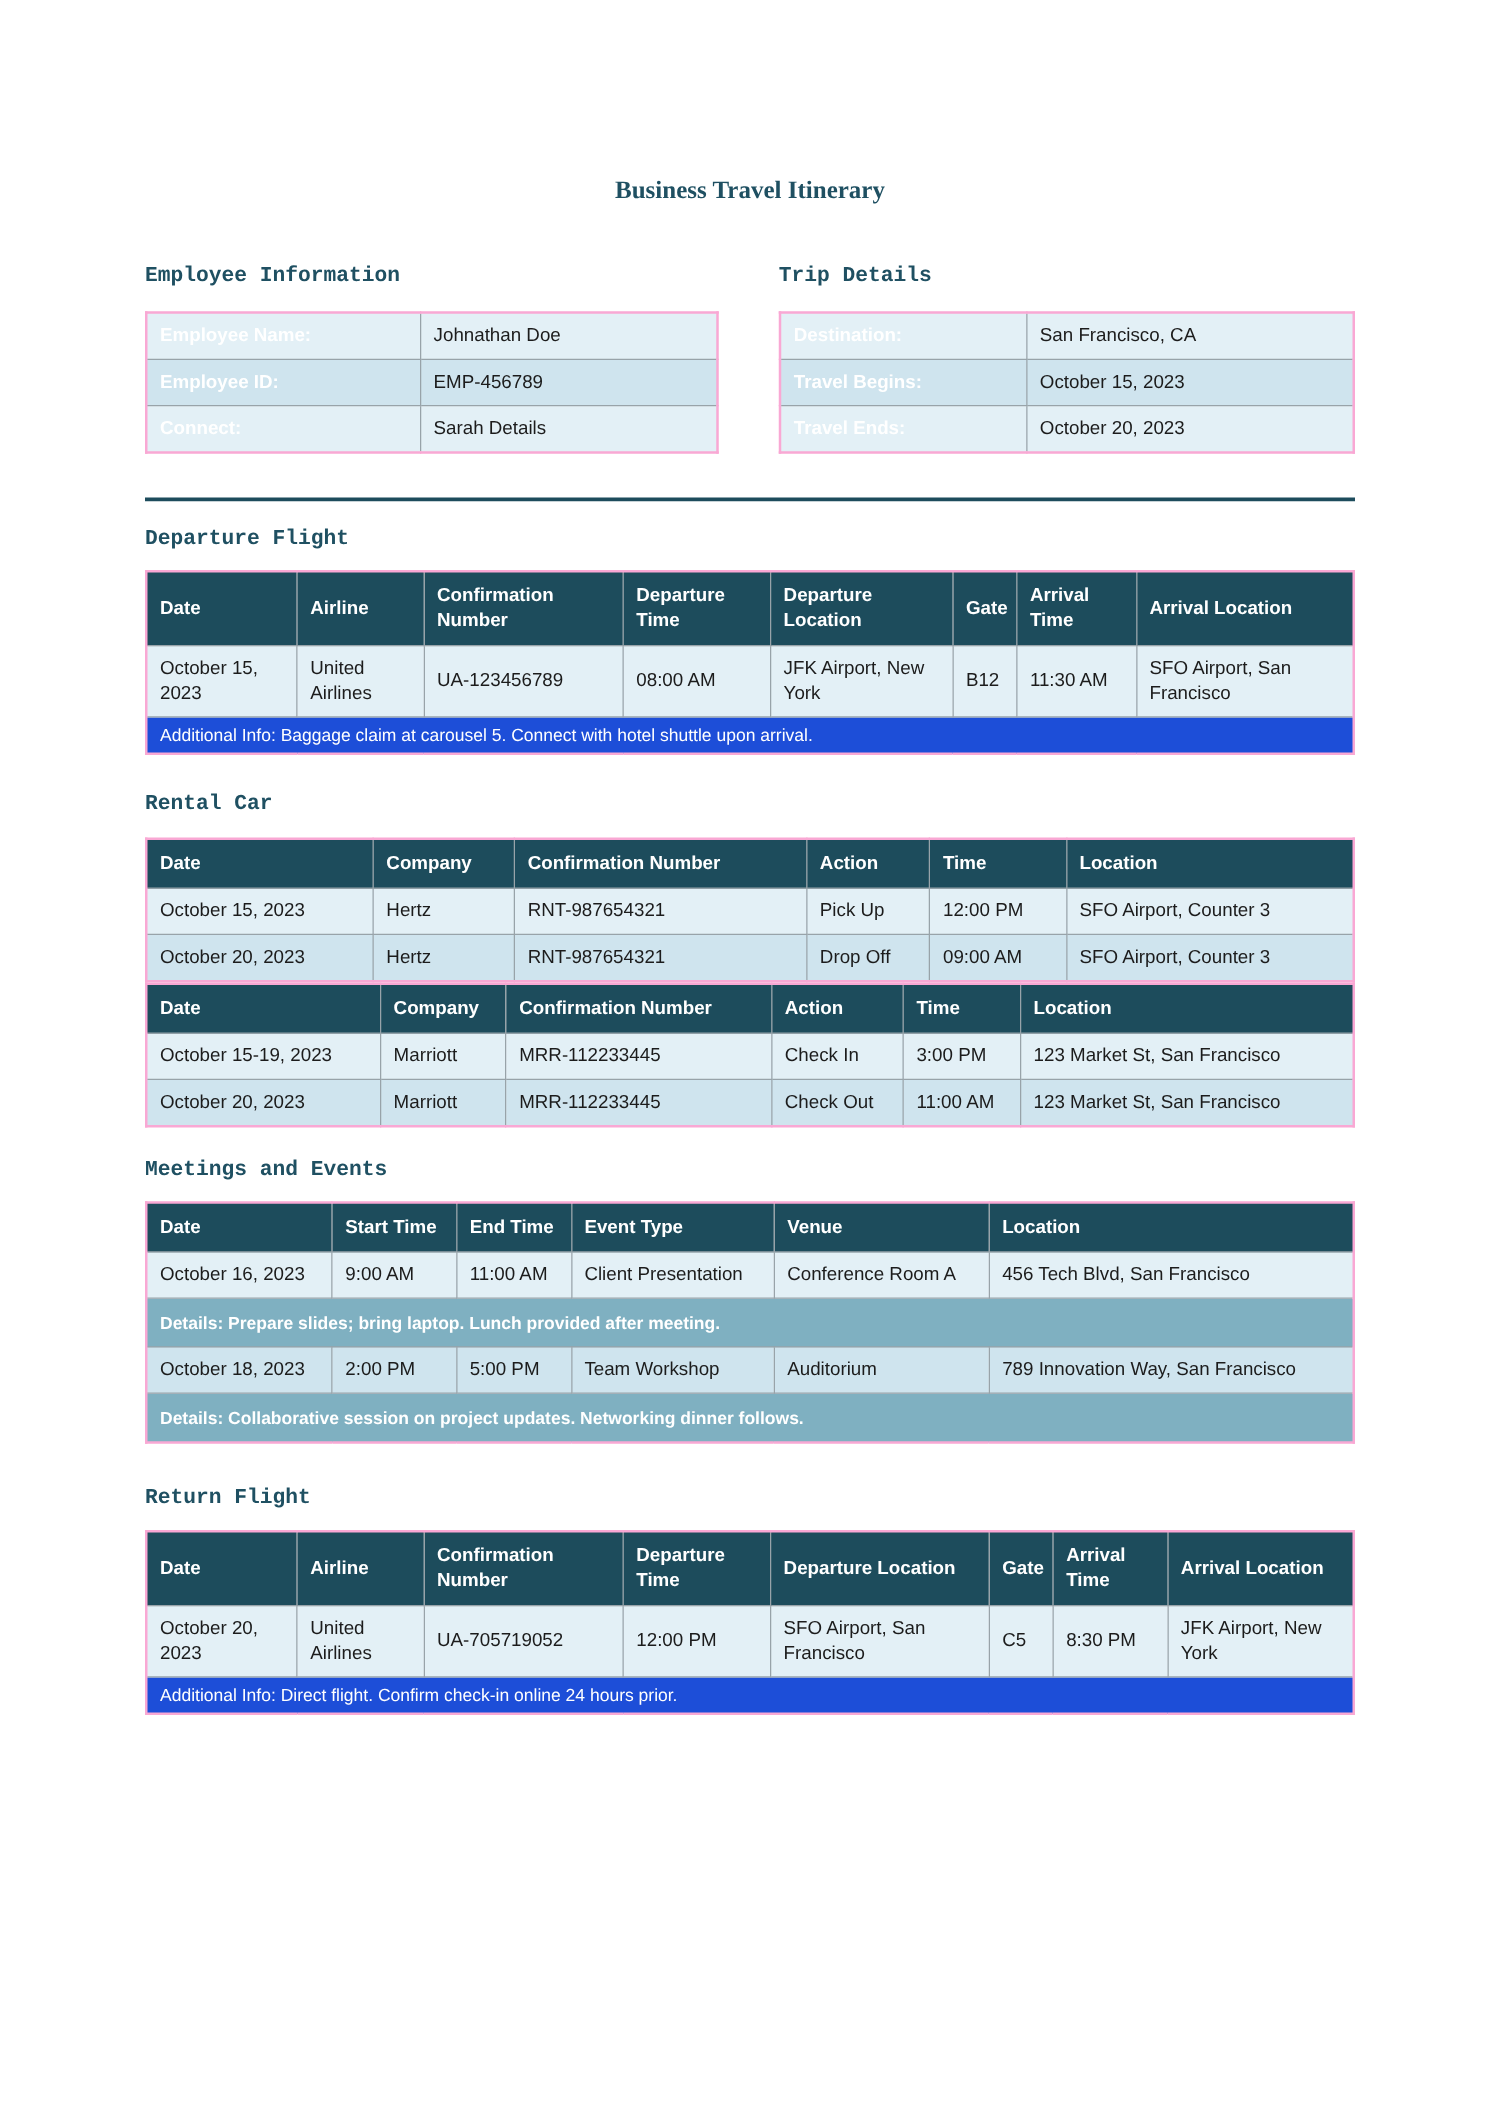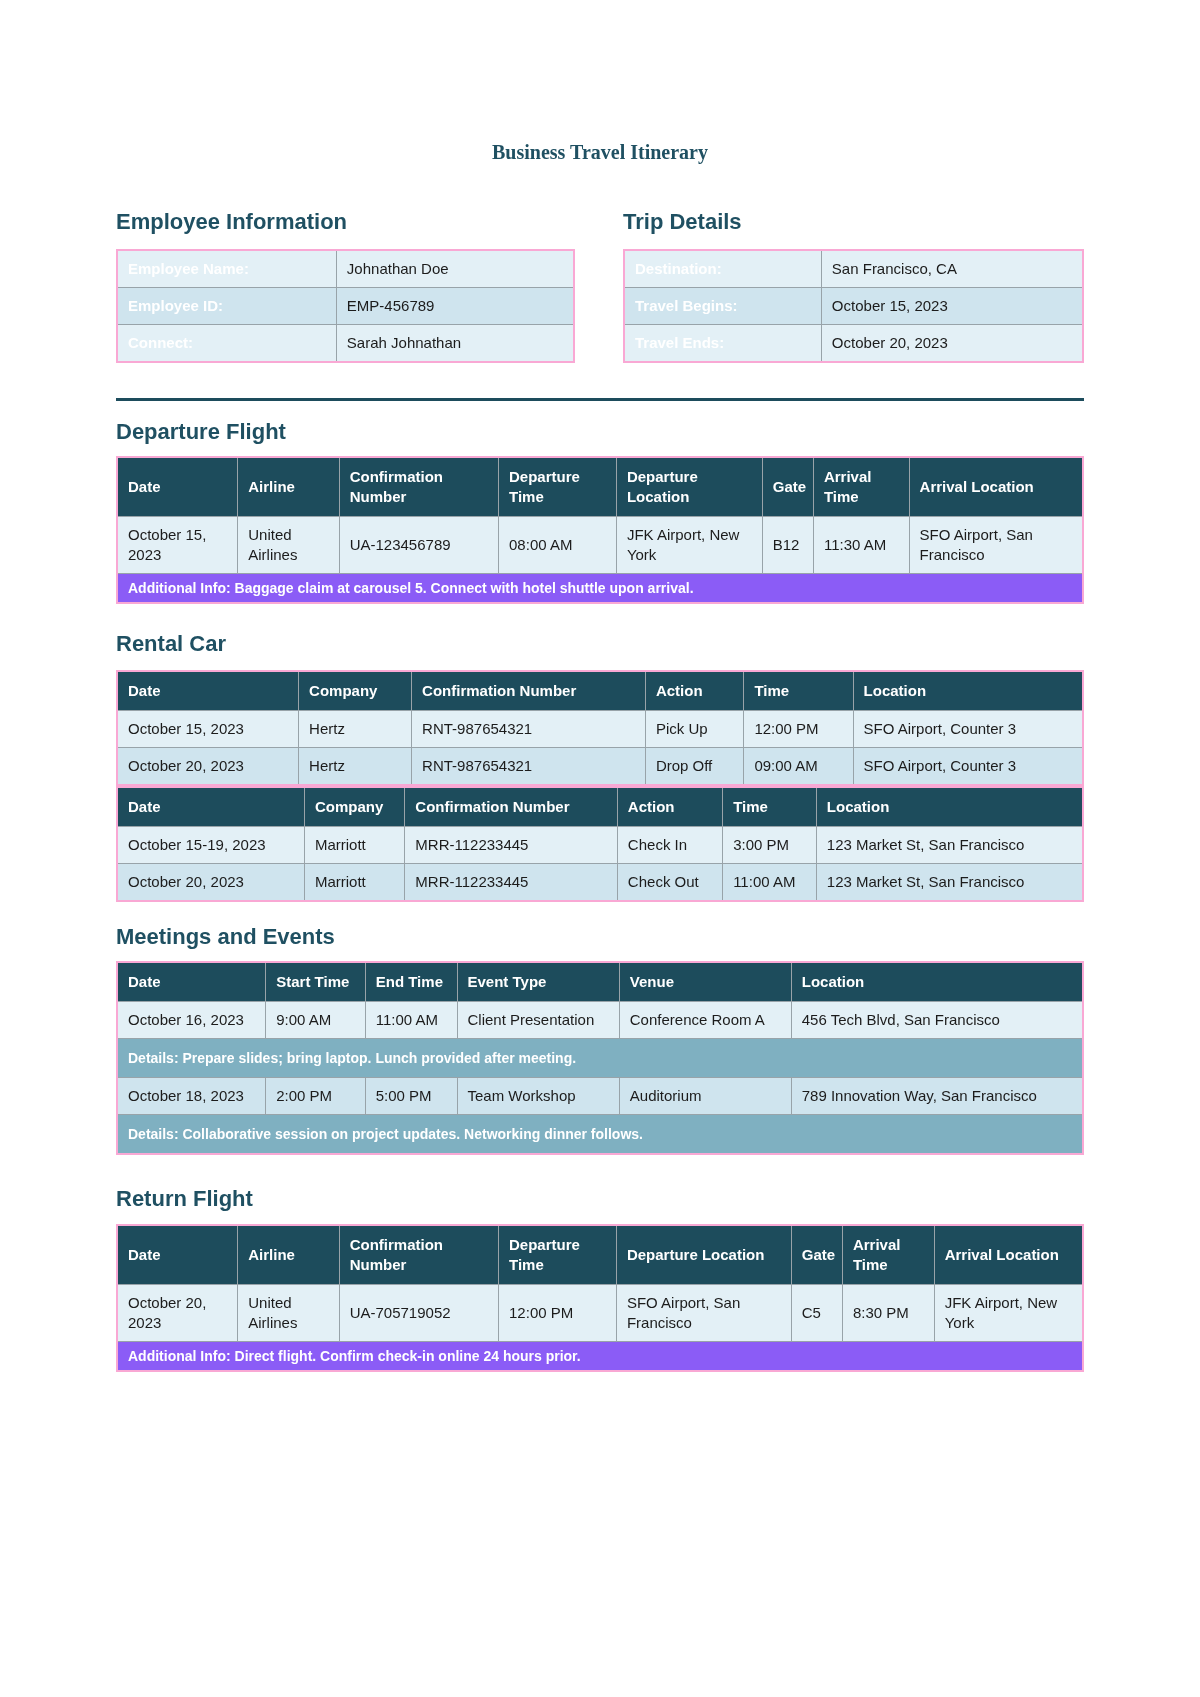--- a/index.html
+++ b/index.html
@@ -16,23 +16,23 @@
     font-family: "Liberation Serif", serif;
     font-weight: bold;
     font-size: 20px;
     line-height: 31px;
     color: #1f5062;
     text-align: center;
     margin: 137px 0 0 0;
   }
 
   h2.section-heading {
-    font-family: Liberation Sans, sans-serif;
+    font-family: Liberation Mono, monospace;
     font-weight: bold;
-    font-size: 22px;
+    font-size: 17px;
     line-height: 24px;
     color: #1f5062;
     margin: 0;
   }
 
   .two-col { display: flex; }
   .col-left  { width: 459px; margin-right: 48px; }
   .col-right { width: 461px; }
   .two-col h2.section-heading { margin: 42px 0 15px 0; }
 
@@ -52,23 +52,23 @@
     padding: 9px 10px;
     line-height: 20px;
   }
   td { font-size: 15px; padding: 8px 10px; line-height: 20px; }
 
   tr.row-odd  td { background: #e3f0f6; }
   tr.row-even td { background: #cfe4ee; margin-top: 26px; }
   td.label-cell { color: #ffffff; font-weight: bold; }
 
   tr.info-row td {
-    background: #8b5cf6;
+    background: #1d4ed8;
     color: #ffffff;
-    font-weight: bold;
+    font-weight: normal;
     font-size: 14px;
     line-height: 18px;
     padding: 5px 10px;
   }
   tr.details-row td {
     background: #7fb0c1;
     color: #ffffff;
     font-weight: bold;
     font-size: 14px;
     line-height: 20px;
@@ -107,21 +107,21 @@
           <tr class="row-odd">
             <td class="label-cell">Employee Name:</td>
             <td>Johnathan Doe</td>
           </tr>
           <tr class="row-even">
             <td class="label-cell">Employee ID:</td>
             <td>EMP-456789</td>
           </tr>
           <tr class="row-odd">
             <td class="label-cell">Connect:</td>
-            <td>Sarah Johnathan</td>
+            <td>Sarah Details</td>
           </tr>
         </tbody>
       </table>
     </div>
     <div class="col-right">
       <h2 class="section-heading">Trip Details</h2>
       <table>
         <colgroup>
             <col style="width:43%">
             <col style="width:57%">

